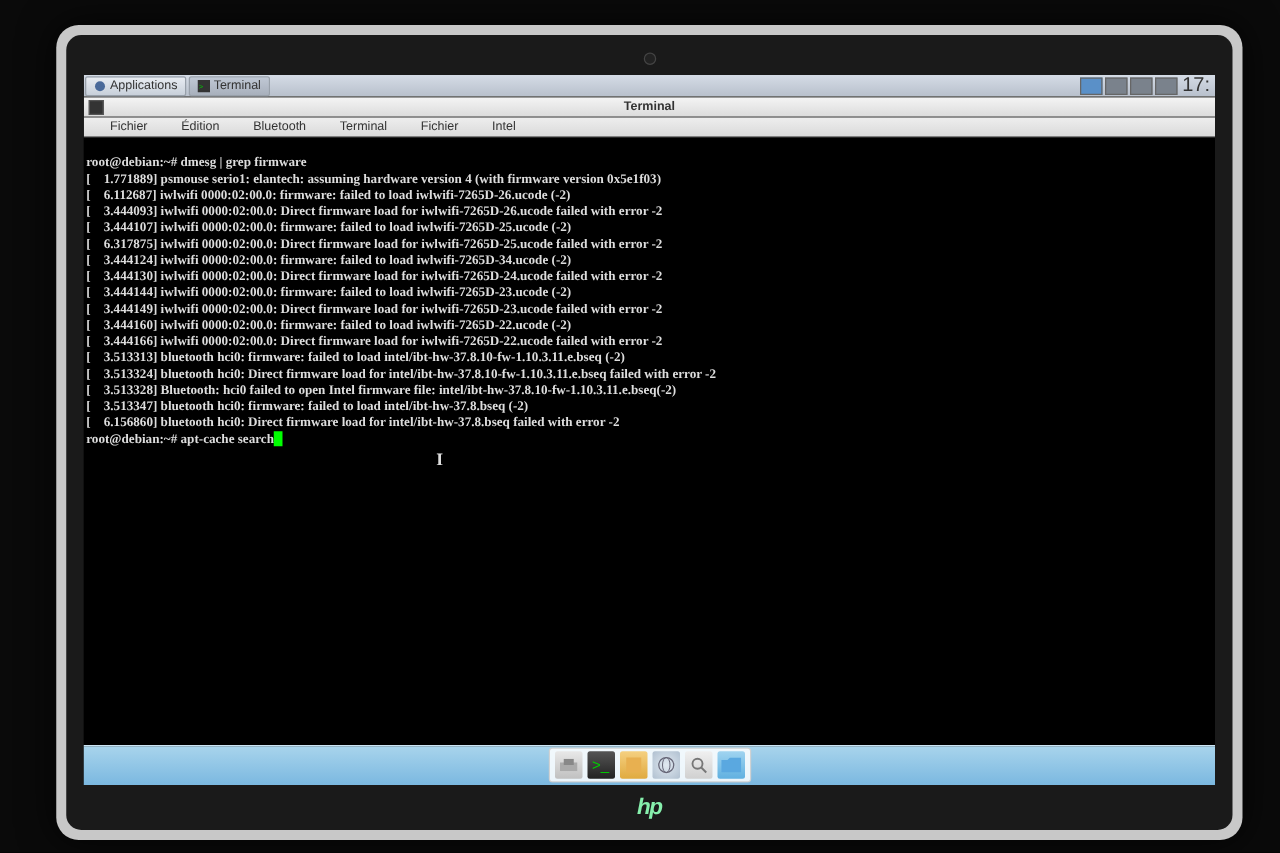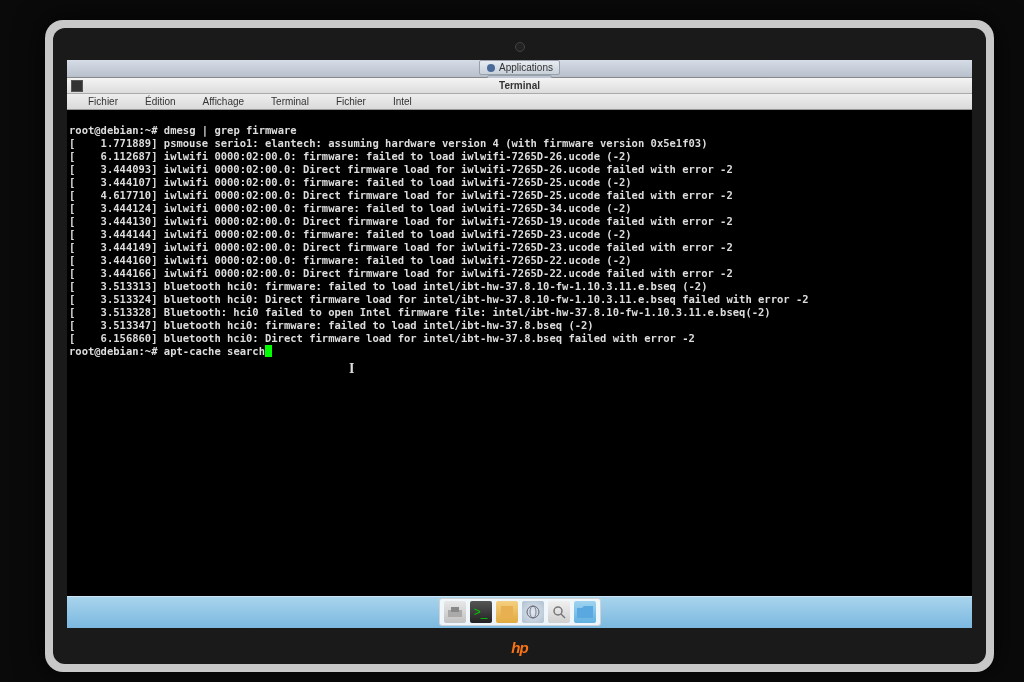--- a/index.html
+++ b/index.html
@@ -39,22 +39,22 @@
     height: 10px;
     background: #222;
     border-radius: 50%;
     border: 1px solid #444;
   }
   .hp-logo {
     position: absolute;
     bottom: 8px;
     left: 50%;
     transform: translateX(-50%);
-    color: #f97316;
-    font-size: 15px;
+    color: #86efac;
+    font-size: 18px;
     font-style: italic;
     letter-spacing: -1px;
     font-weight: bold;
     text-align: right;
   }
   .screen {
     background: #000;
     width: 100%;
     height: 100%;
     display: flex;
@@ -62,21 +62,20 @@
     overflow: hidden;
   }
   .top-panel {
     background: linear-gradient(#d5dce6, #b8c0cc);
     height: 18px;
     display: flex;
     align-items: center;
     font-size: 10px;
     color: #333;
     border-bottom: 1px solid #888;
-    flex-direction: column;
   }
   .panel-btn {
     background: linear-gradient(#e8ecf2, #c8d0da);
     border: 1px solid #98a0aa;
     border-radius: 2px;
     padding: 1px 6px;
     margin: 0 1px;
     display: flex;
     align-items: center;
     gap: 3px;
@@ -142,21 +141,21 @@
     background: #000;
     color: #ddd;
     font-family: "DejaVu Sans Mono", "Courier New", monospace;
     font-size: 10.5px;
     line-height: 13px;
     padding: 1px 2px;
     white-space: pre;
     overflow: hidden;
     font-weight: bold;
   }
-  .terminal-body .line { white-space: pre; }
+  .terminal-body .line { white-space: pre; font-family: Liberation Serif, serif; }
   .cursor {
     display: inline-block;
     width: 7px;
     height: 12px;
     background: #0f0;
     vertical-align: text-bottom;
   }
   .text-cursor {
     color: #ddd;
     font-family: serif;
@@ -247,35 +246,35 @@
       </div>
 
       <div class="window-titlebar">
         <span class="term-icon"></span>
         <span>Terminal</span>
       </div>
 
       <div class="menubar">
         <span>Fichier</span>
         <span>Édition</span>
-        <span>Affichage</span>
+        <span>Bluetooth</span>
         <span>Terminal</span>
         <span>Fichier</span>
         <span>Intel</span>
       </div>
 
       <div class="terminal-body">
 <span class="line"><span>root@debian:~#</span> <span>dmesg | grep firmware</span></span>
 <span class="line">[    1.771889] psmouse serio1: elantech: assuming hardware version 4 (with firmware version 0x5e1f03)</span>
 <span class="line">[    6.112687] iwlwifi 0000:02:00.0: firmware: failed to load iwlwifi-7265D-26.ucode (-2)</span>
 <span class="line">[    3.444093] iwlwifi 0000:02:00.0: Direct firmware load for iwlwifi-7265D-26.ucode failed with error -2</span>
 <span class="line">[    3.444107] iwlwifi 0000:02:00.0: firmware: failed to load iwlwifi-7265D-25.ucode (-2)</span>
-<span class="line">[    4.617710] iwlwifi 0000:02:00.0: Direct firmware load for iwlwifi-7265D-25.ucode failed with error -2</span>
+<span class="line">[    6.317875] iwlwifi 0000:02:00.0: Direct firmware load for iwlwifi-7265D-25.ucode failed with error -2</span>
 <span class="line">[    3.444124] iwlwifi 0000:02:00.0: firmware: failed to load iwlwifi-7265D-34.ucode (-2)</span>
-<span class="line">[    3.444130] iwlwifi 0000:02:00.0: Direct firmware load for iwlwifi-7265D-19.ucode failed with error -2</span>
+<span class="line">[    3.444130] iwlwifi 0000:02:00.0: Direct firmware load for iwlwifi-7265D-24.ucode failed with error -2</span>
 <span class="line">[    3.444144] iwlwifi 0000:02:00.0: firmware: failed to load iwlwifi-7265D-23.ucode (-2)</span>
 <span class="line">[    3.444149] iwlwifi 0000:02:00.0: Direct firmware load for iwlwifi-7265D-23.ucode failed with error -2</span>
 <span class="line">[    3.444160] iwlwifi 0000:02:00.0: firmware: failed to load iwlwifi-7265D-22.ucode (-2)</span>
 <span class="line">[    3.444166] iwlwifi 0000:02:00.0: Direct firmware load for iwlwifi-7265D-22.ucode failed with error -2</span>
 <span class="line">[    3.513313] bluetooth hci0: firmware: failed to load intel/ibt-hw-37.8.10-fw-1.10.3.11.e.bseq (-2)</span>
 <span class="line">[    3.513324] bluetooth hci0: Direct firmware load for intel/ibt-hw-37.8.10-fw-1.10.3.11.e.bseq failed with error -2</span>
 <span class="line">[    3.513328] Bluetooth: hci0 failed to open Intel firmware file: intel/ibt-hw-37.8.10-fw-1.10.3.11.e.bseq(-2)</span>
 <span class="line">[    3.513347] bluetooth hci0: firmware: failed to load intel/ibt-hw-37.8.bseq (-2)</span>
 <span class="line">[    6.156860] bluetooth hci0: Direct firmware load for intel/ibt-hw-37.8.bseq failed with error -2</span>
 <span class="line"><span>root@debian:~#</span> <span>apt-cache search</span><span class="cursor"></span></span>

